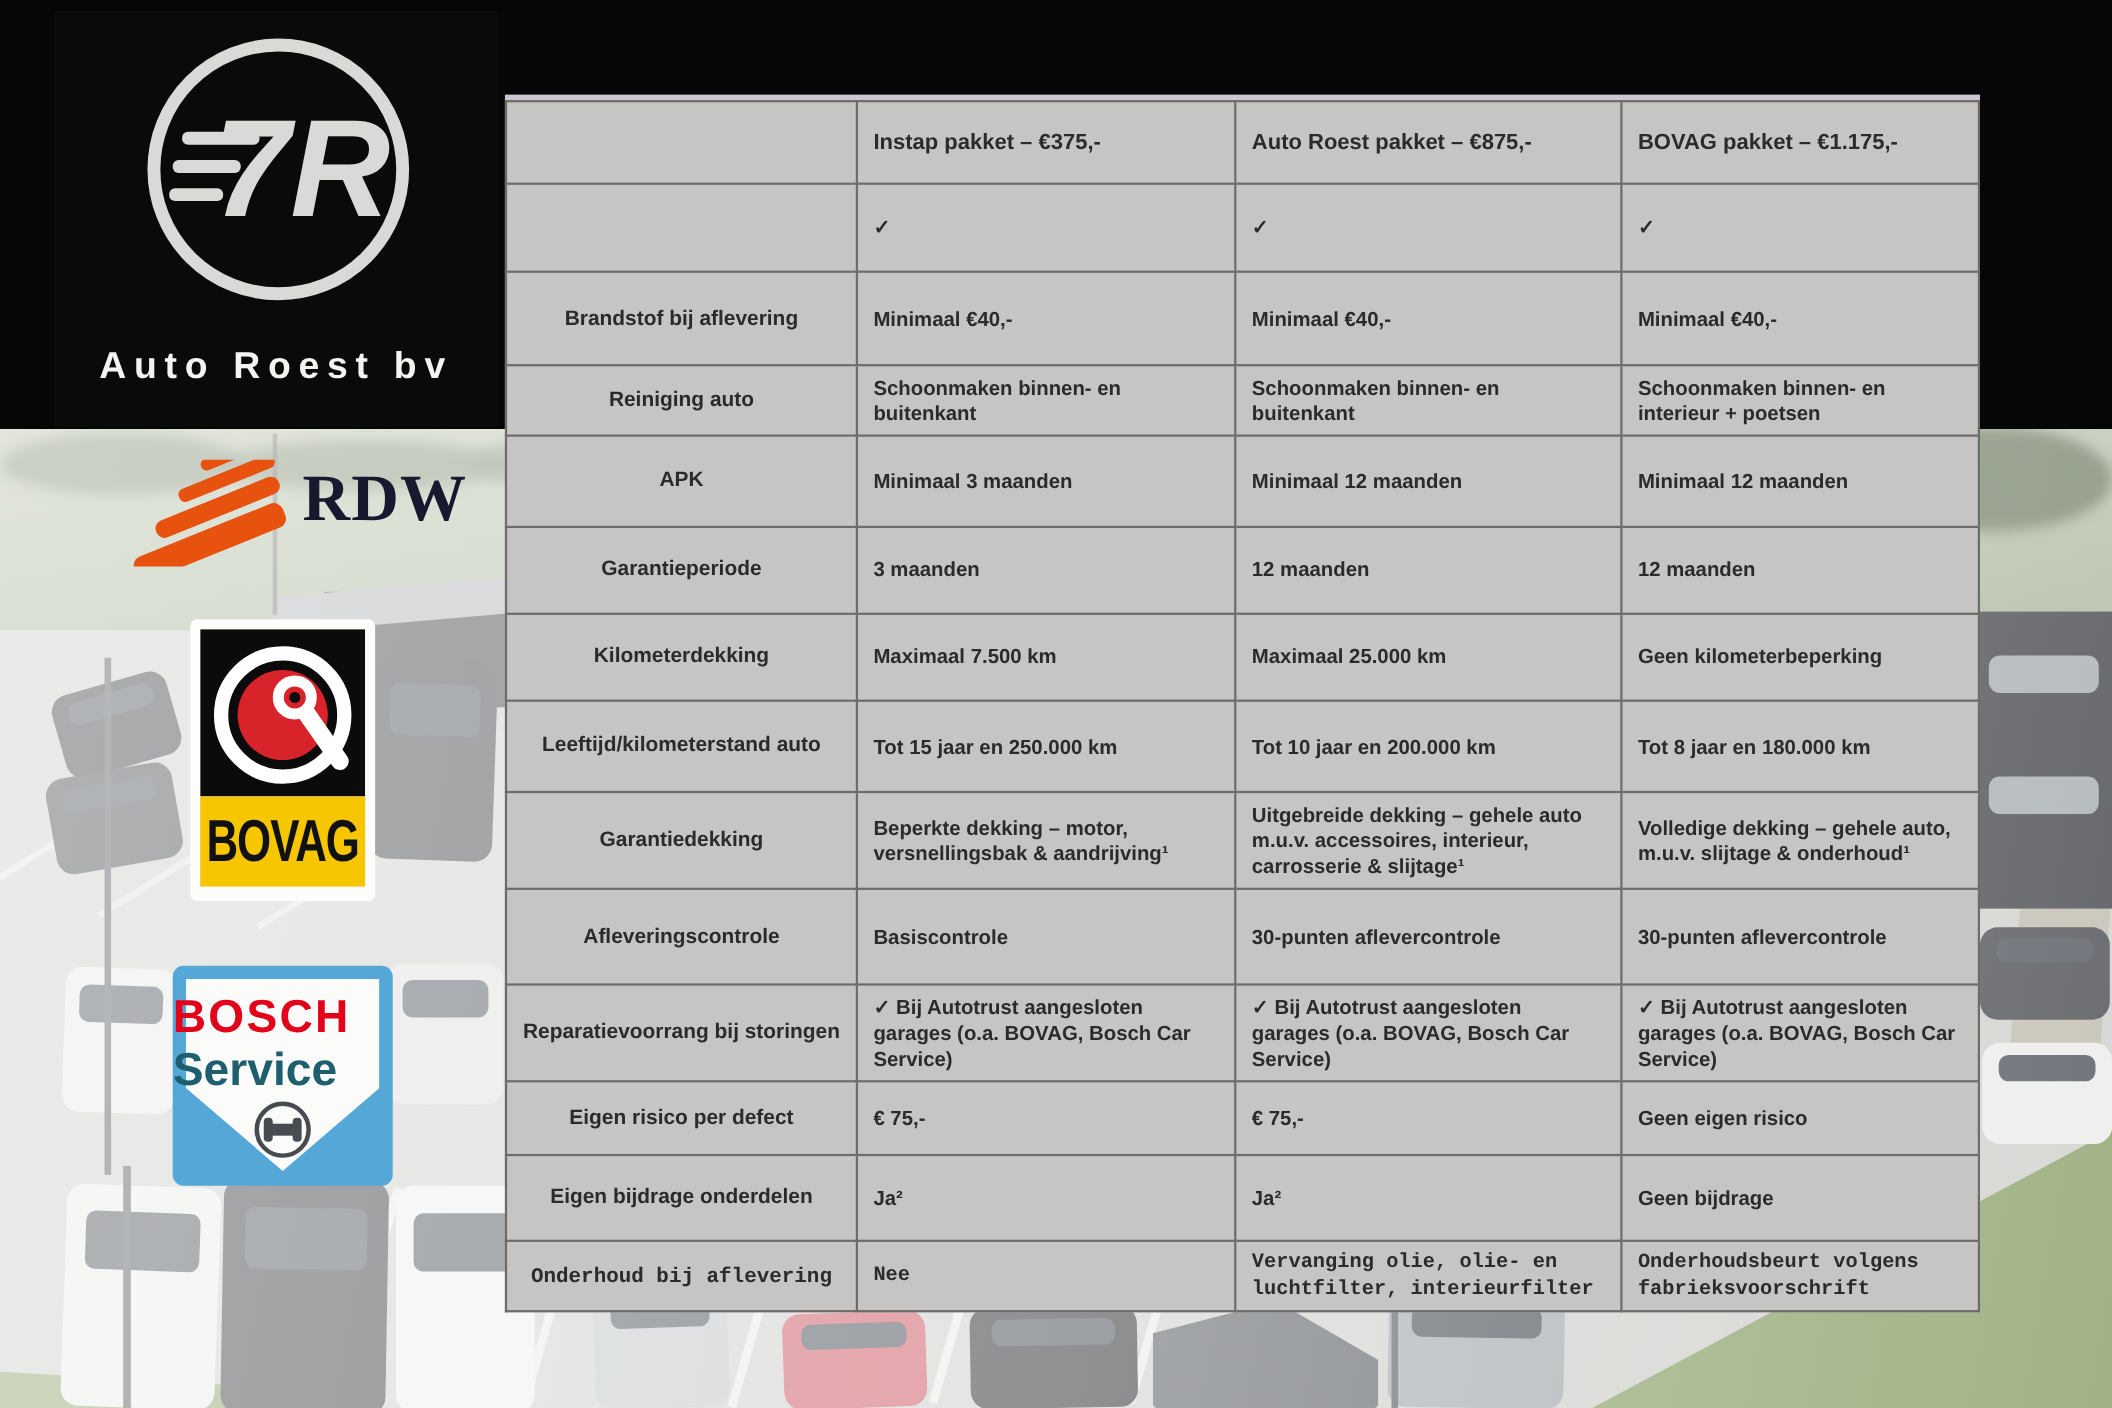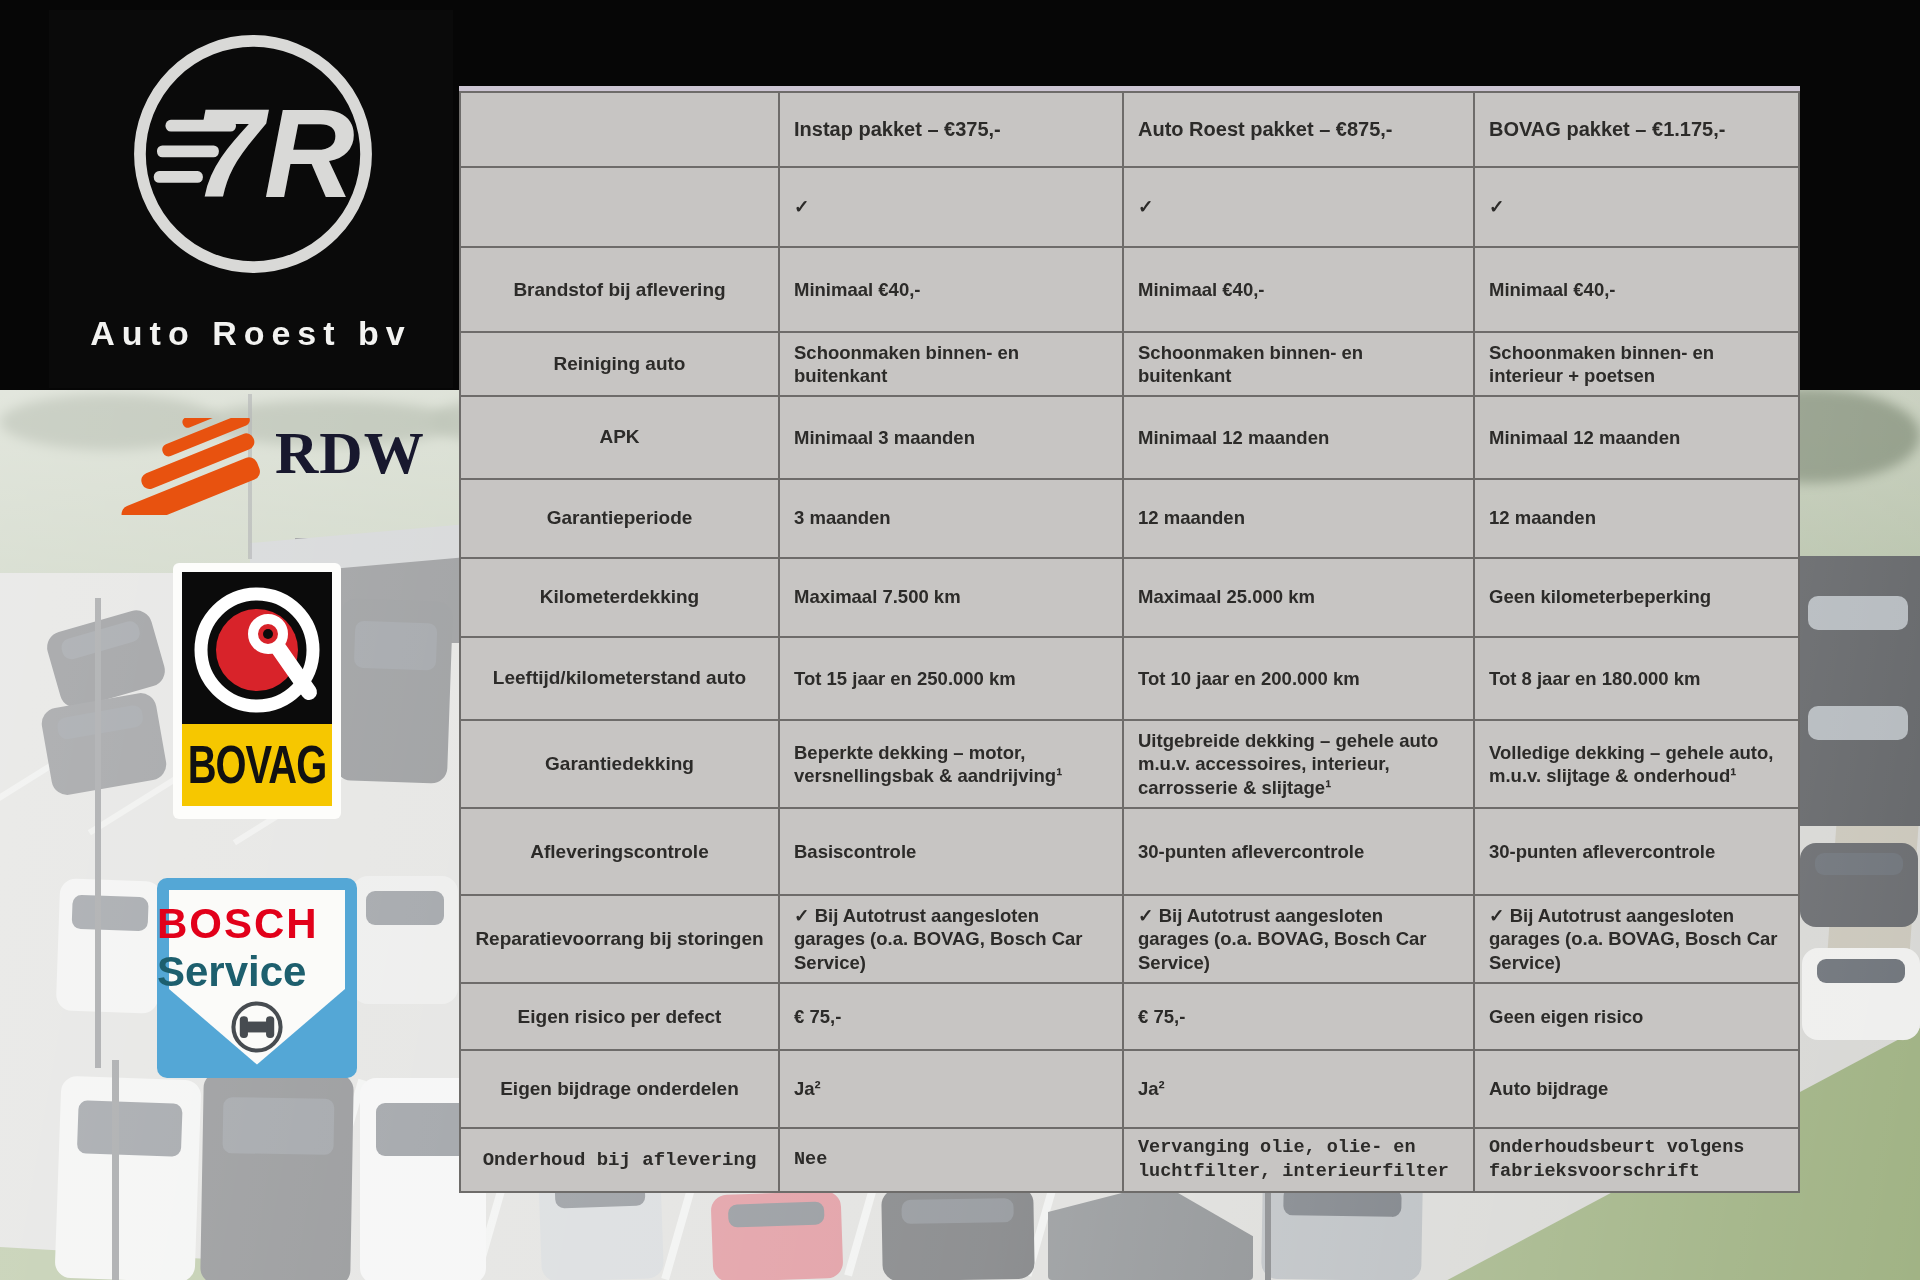--- a/index.html
+++ b/index.html
@@ -312,21 +312,21 @@
           <tr>
             <th scope="row">Eigen risico per defect</th>
             <td>€ 75,-</td>
             <td>€ 75,-</td>
             <td>Geen eigen risico</td>
           </tr>
           <tr>
             <th scope="row">Eigen bijdrage onderdelen</th>
             <td>Ja²</td>
             <td>Ja²</td>
-            <td>Auto bijdrage</td>
+            <td>Geen bijdrage</td>
           </tr>
           <tr>
             <th scope="row">Onderhoud bij aflevering</th>
             <td>Nee</td>
             <td>Vervanging olie, olie- en luchtfilter, interieurfilter</td>
             <td>Onderhoudsbeurt volgens fabrieksvoorschrift</td>
           </tr>
         </tbody>
     </table>
   </div>

